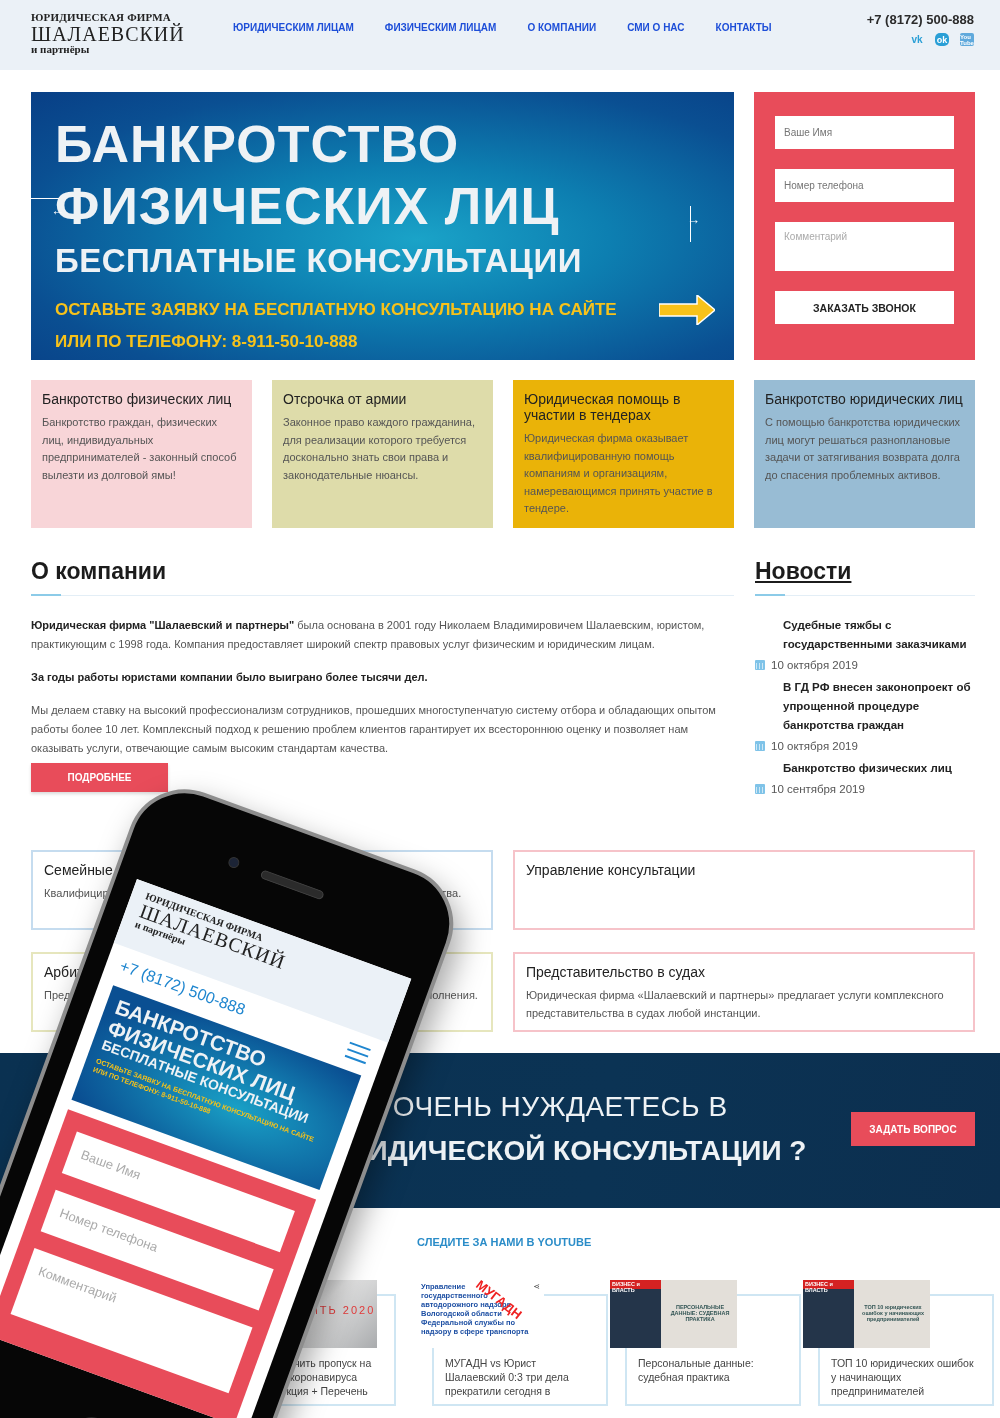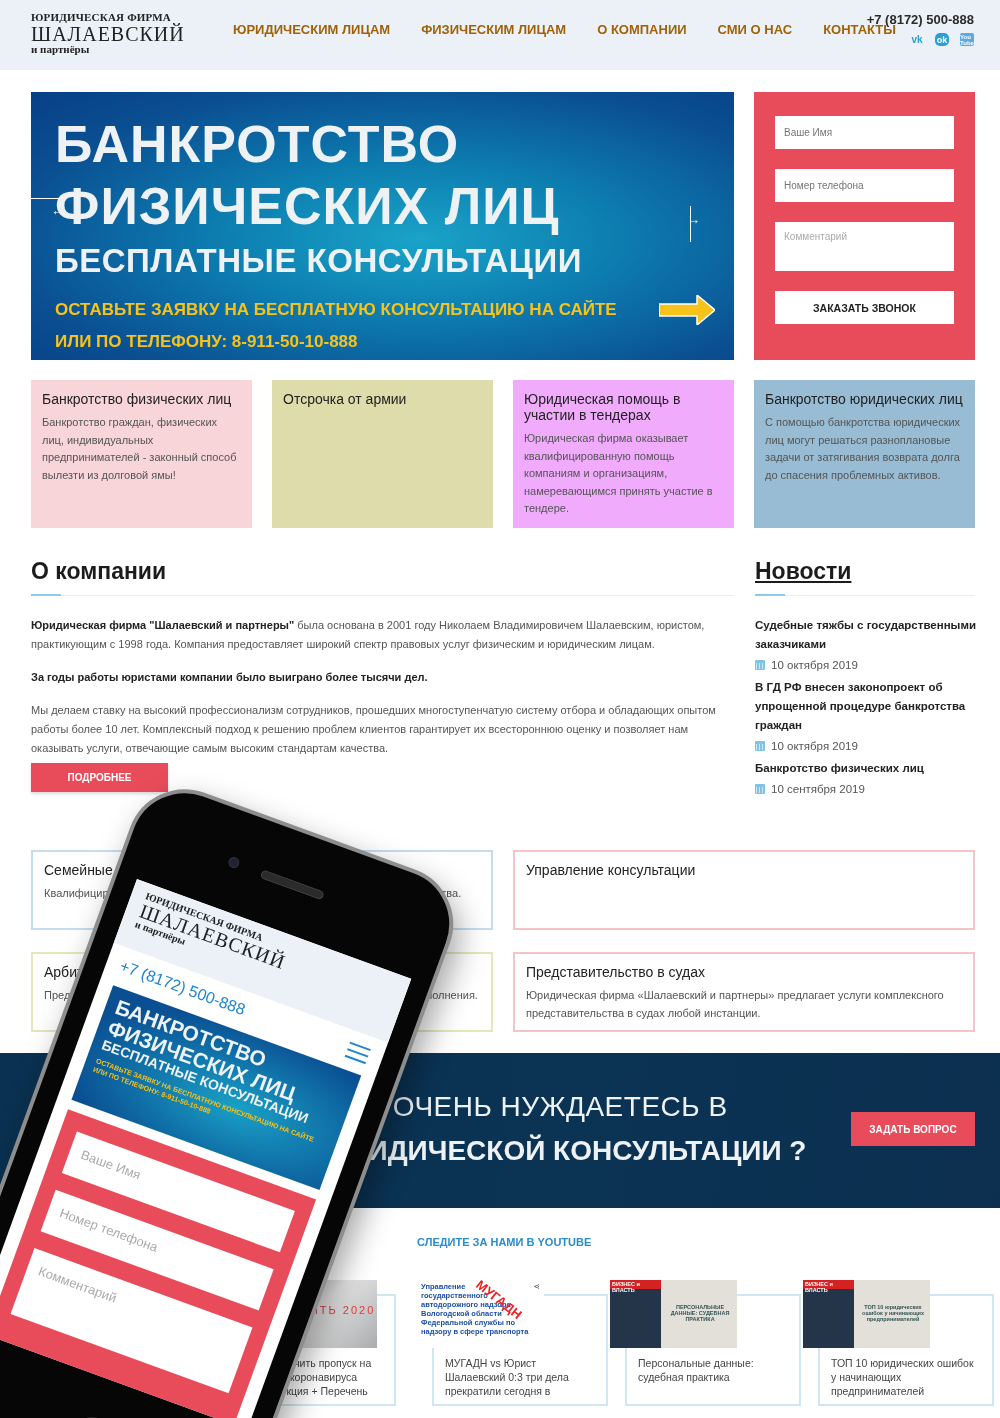--- a/index.html
+++ b/index.html
@@ -6,21 +6,21 @@
   html, body { width: 1000px; height: 1418px; overflow: hidden; background: #ffffff; }
   body { font-family: "Liberation Sans", sans-serif; color: #333; position: relative; }
 
   
   .header { position: absolute; left: 0; top: 0; width: 1000px; height: 70px; background: #ebf1f7; }
   .logo { position: absolute; left: 31px; top: 12px; font-family: "Liberation Serif", serif; color: #222; line-height: 1; }
   .logo .l1 { font-size: 11px; font-weight: bold; letter-spacing: 0.2px; }
   .logo .l2 { font-size: 20px; letter-spacing: 1px; margin-top: 1px; }
   .logo .l3 { font-size: 11px; font-weight: bold; margin-top: 0px; }
   .nav { position: absolute; top: 22px; left: 233px; display: flex; }
-  .nav a { font-size: 13px; font-weight: bold; color: #a16207; text-decoration: none; margin-right: 31px; white-space: nowrap; }
+  .nav a { font-size: 10px; font-weight: bold; color: #1d4ed8; text-decoration: none; margin-right: 31px; white-space: nowrap; }
   .phone { position: absolute; right: 26px; top: 12px; font-size: 13px; font-weight: bold; color: #2b2b2b; }
   .socials { position: absolute; right: 26px; top: 33px; display: flex; gap: 11px; }
   .soc { width: 14px; height: 13px; display: flex; align-items: center; justify-content: center; color: #2a9fd6; font-size: 10px; font-weight: bold; }
   .soc.ok { background: #2a9fd6; color: #fff; border-radius: 5px; font-size: 9px; }
   .soc.yt { background: #5fa9dc; color: #fff; border-radius: 2px; font-size: 6px; line-height: 1; }
 
   
   .banner { position: absolute; left: 31px; top: 92px; width: 703px; height: 268px;
     background: radial-gradient(ellipse at 55% 55%, #1aa3c8 0%, #0d7fb1 35%, #0a4f92 75%, #083f86 100%); overflow: hidden; }
   .banner .t1 { position: absolute; left: 24px; top: 22px; font-size: 52px; font-weight: bold; color: #eef2f5; letter-spacing: 1px; }
@@ -49,21 +49,21 @@
   .sec-title { position: absolute; font-size: 23px; font-weight: bold; color: #1c1c1c; }
   .sec-line { position: absolute; height: 1px; background: #e3eef6; }
   .sec-line::before { content: ""; position: absolute; left: 0; top: -1px; width: 30px; height: 2px; background: #8ccbe8; }
   .about-text { position: absolute; left: 31px; top: 616px; width: 700px; font-size: 11px; line-height: 19px; color: #555; }
   .about-text p { margin-bottom: 14px; }
   .about-text b { color: #222; }
   .more-btn { position: absolute; left: 31px; top: 763px; width: 137px; height: 29px; background: #e84c5a; color: #fff; font-size: 10px; font-weight: bold; display: flex; align-items: center; justify-content: center; box-shadow: 0 2px 3px rgba(0,0,0,0.15); }
 
   
   .news { position: absolute; left: 755px; top: 616px; width: 225px; }
-  .news .item-title { font-size: 11.5px; font-weight: bold; color: #222; line-height: 19px; }
+  .news .item-title { font-size: 11.5px; font-weight: bold; color: #222; line-height: 19px; margin-left: 28px; }
   .news .date { font-size: 11.5px; color: #555; margin: 5px 0 7px; display: flex; align-items: center; gap: 6px; text-align: center; }
   .cal { width: 10px; height: 10px; background: #7fc3e8; border-radius: 1px; position: relative; }
   .cal::after { content: ""; position: absolute; left: 1px; top: 3px; width: 8px; height: 6px; background: repeating-linear-gradient(90deg, #fff 0 1px, #7fc3e8 1px 3px); opacity: 0.6; }
 
   
   .ocard { position: absolute; width: 462px; height: 80px; background: #fff; padding: 10px 11px; }
   .ocard h3 { font-size: 14px; font-weight: normal; color: #222; margin-bottom: 7px; }
   .ocard p { font-size: 11px; line-height: 17.5px; color: #555; }
   .oc-blue { border: 2px solid #c5dcef; }
   .oc-yellow { border: 2px solid #e6e6bd; }
@@ -161,22 +161,23 @@
   <div class="btn">ЗАКАЗАТЬ ЗВОНОК</div>
 </div>
 
 <div class="cards">
   <div class="card" style="background:#f8d5d8">
     <h3>Банкротство физических лиц</h3>
     <p>Банкротство граждан, физических лиц, индивидуальных предпринимателей - законный способ вылезти из долговой ямы!</p>
   </div>
   <div class="card" style="background:#dedcaa">
     <h3>Отсрочка от армии</h3>
-  </div>
-  <div class="card" style="background:#f0abfc">
+    <p>Законное право каждого гражданина, для реализации которого требуется досконально знать свои права и законодательные нюансы.</p>
+  </div>
+  <div class="card" style="background:#eab308">
     <h3>Юридическая помощь в участии в тендерах</h3>
     <p>Юридическая фирма оказывает квалифицированную помощь компаниям и организациям, намеревающимся принять участие в тендере.</p>
   </div>
   <div class="card" style="background:#98bcd4">
     <h3>Банкротство юридических лиц</h3>
     <p>С помощью банкротства юридических лиц могут решаться разноплановые задачи от затягивания возврата долга до спасения проблемных активов.</p>
   </div>
 </div>
 
 <h2 class="sec-title" style="left:31px;top:558px;">О компании</h2>

